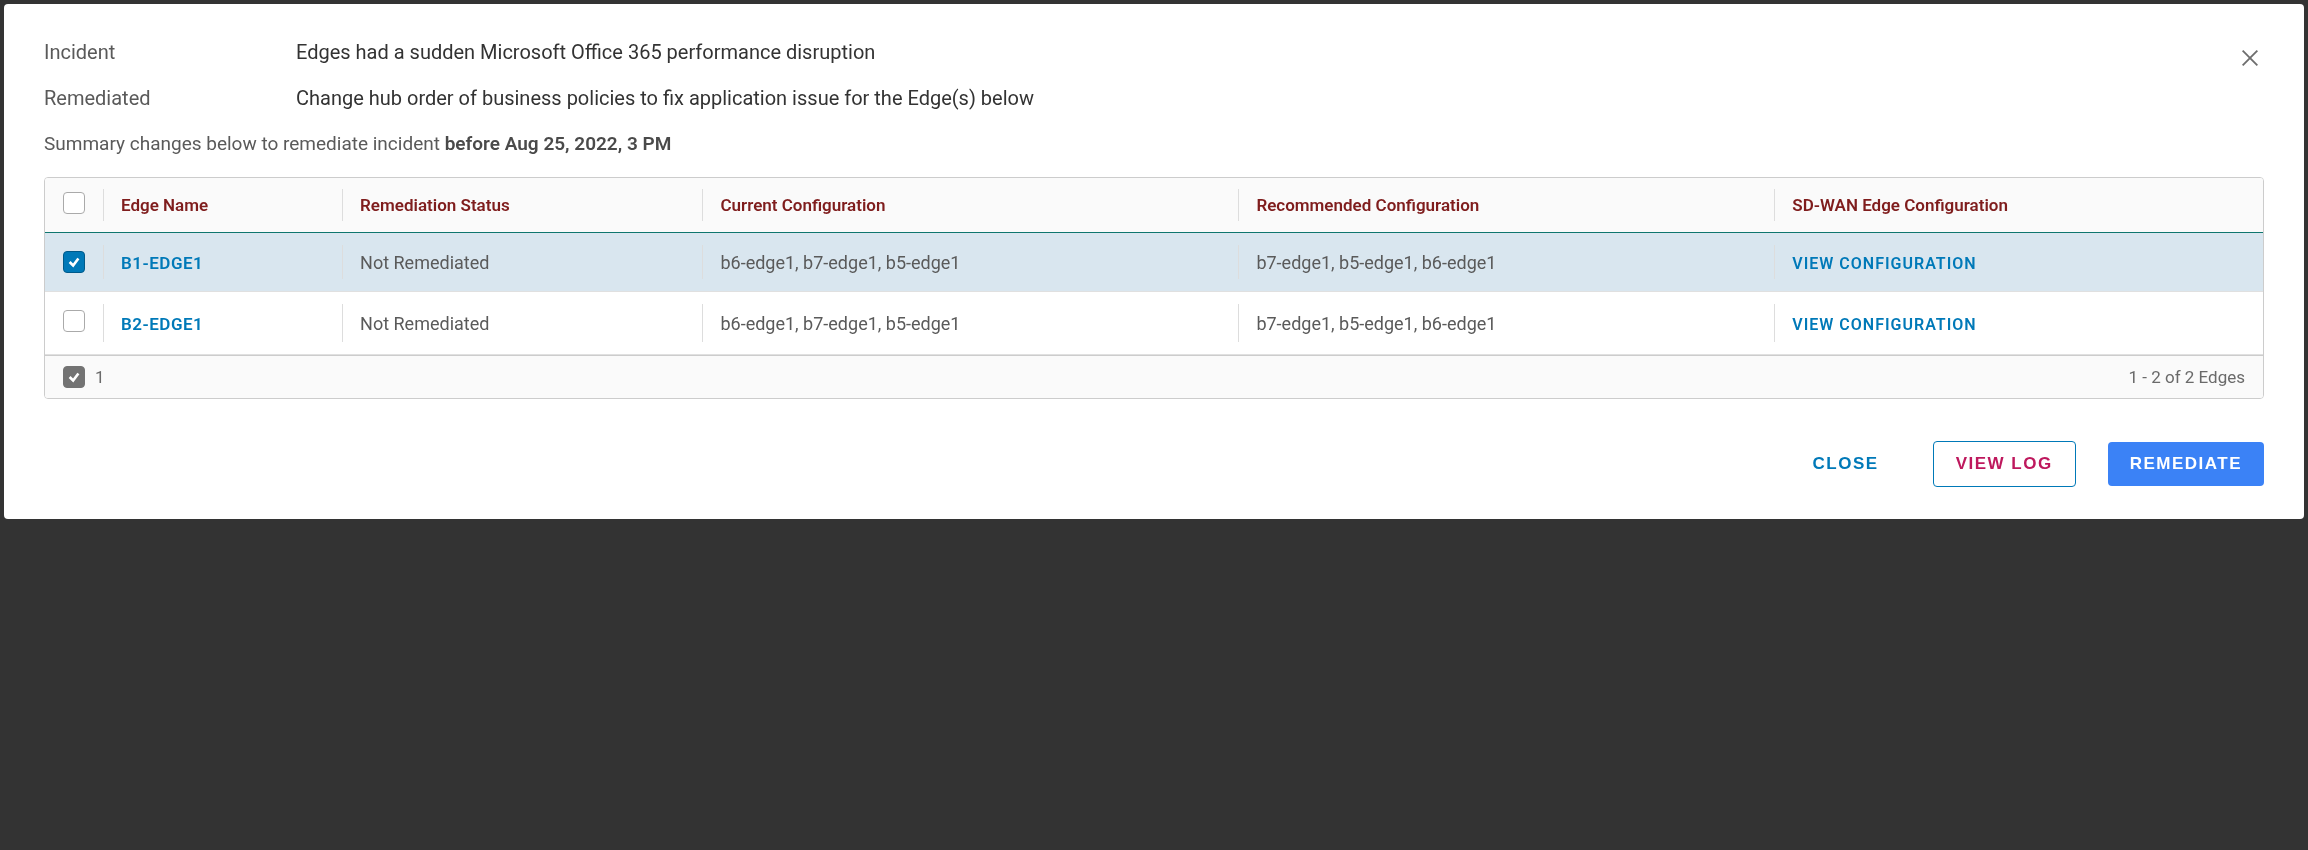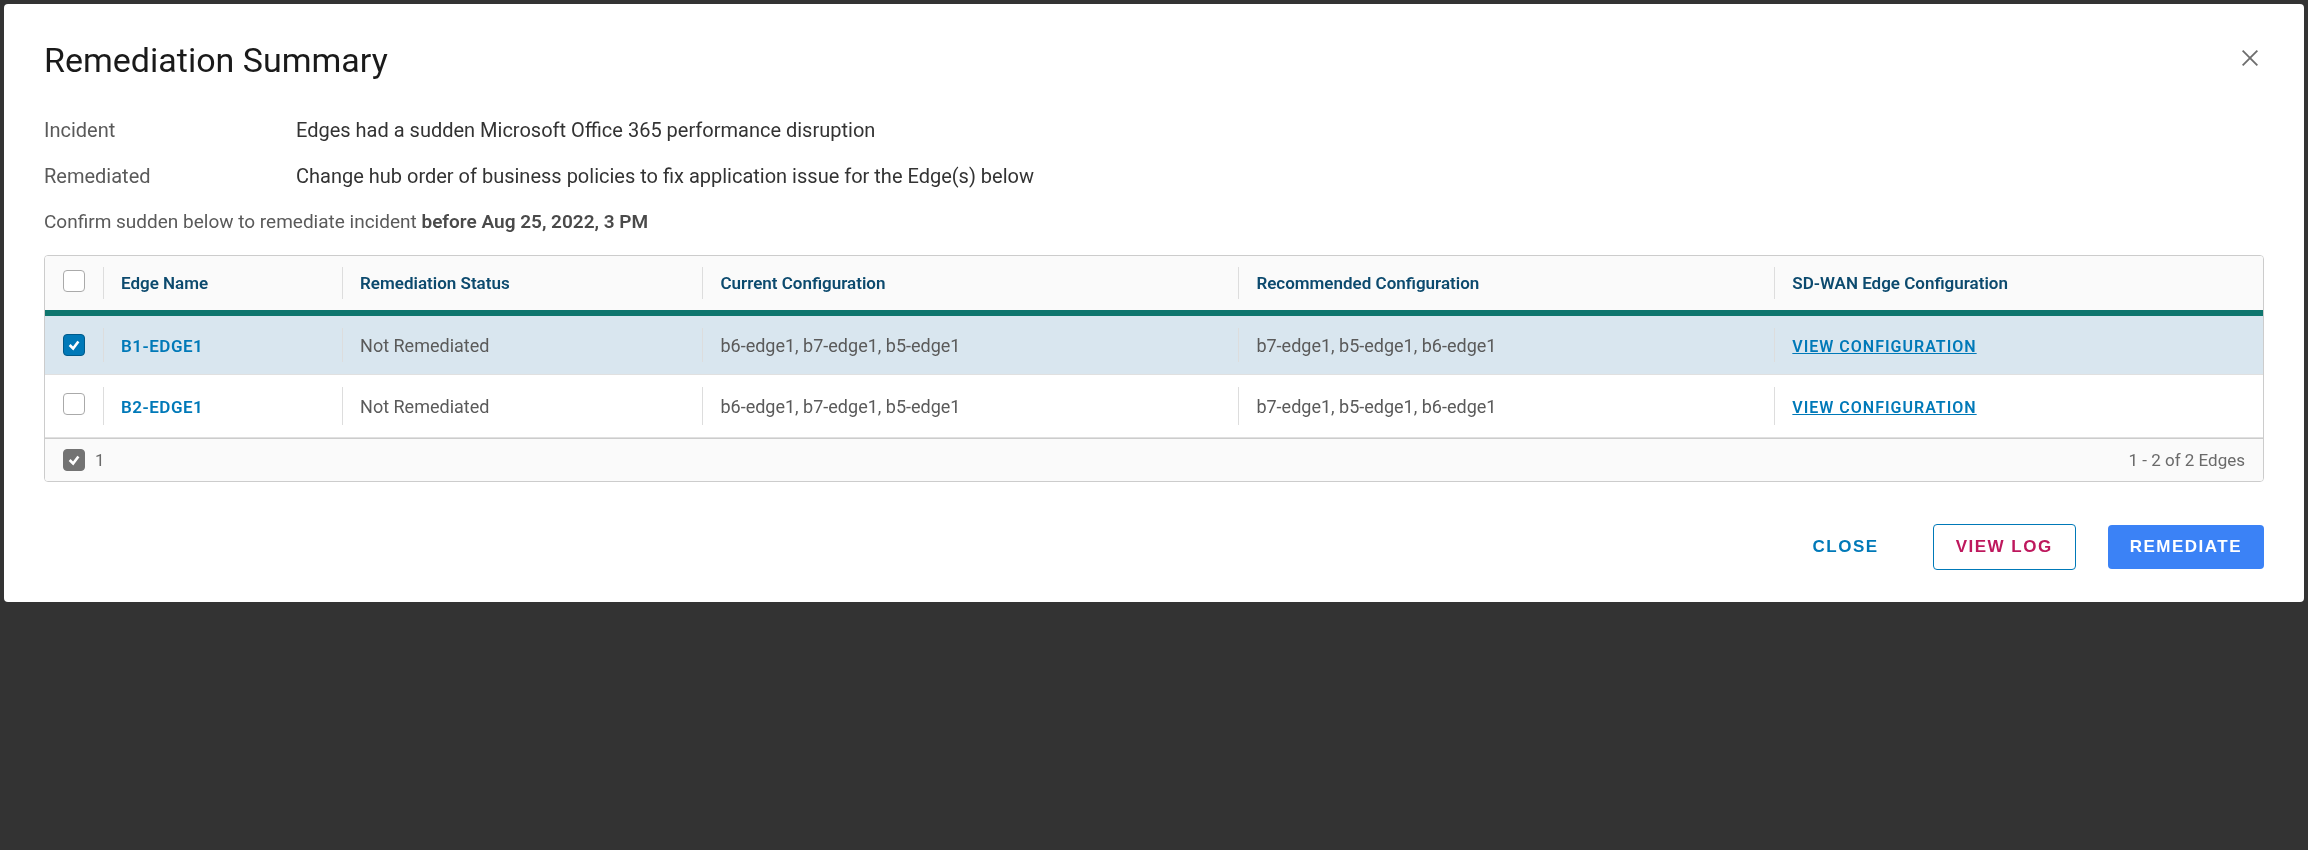--- a/index.html
+++ b/index.html
@@ -71,23 +71,23 @@
       width: 100%;
       border-collapse: collapse;
     }
     thead tr {
       background: #fafafa;
     }
     th {
       text-align: left;
       font-weight: 600;
       font-size: 17px;
-      color: #0c4a6e;
+      color: #7f1d1d;
       padding: 14px 18px;
-      border-bottom: 6px solid #0f766e;
+      border-bottom: 1px solid #0f766e;
       position: relative;
     }
     th:not(:first-child)::before,
     td:not(:first-child)::before {
       content: "";
       position: absolute;
       left: 0;
       top: 20%;
       height: 60%;
       width: 1px;
@@ -147,21 +147,20 @@
       font-size: 17px;
       cursor: pointer;
       text-align: right;
     }
     .view-config {
       color: #0079b8;
       font-weight: 600;
       letter-spacing: 1px;
       font-size: 16px;
       cursor: pointer;
-      text-decoration: underline;
     }
     .table-footer {
       display: flex;
       justify-content: space-between;
       align-items: center;
       padding: 10px 18px;
       background: #fafafa;
       font-size: 17px;
       color: #6a6a6a;
       border-top: 1px solid #ccc;
@@ -197,41 +196,40 @@
     }
     .btn-primary {
       background: #3b82f6;
       color: #fff;
     }
   </style>
 </head>
 <body>
 
 <div class="modal">
-  <h1 class="modal-title">Remediation Summary</h1>
 
   <div class="close-x">
     <svg viewBox="0 0 24 24" fill="none" stroke="currentColor" stroke-width="2">
       <line x1="4" y1="4" x2="20" y2="20"></line>
       <line x1="20" y1="4" x2="4" y2="20"></line>
     </svg>
   </div>
 
   <div class="info-row">
     <div class="info-label">Incident</div>
     <div class="info-value">Edges had a sudden Microsoft Office 365 performance disruption</div>
   </div>
 
   <div class="info-row">
     <div class="info-label">Remediated</div>
     <div class="info-value">Change hub order of business policies to fix application issue for the Edge(s) below</div>
   </div>
 
   <div class="confirm-text">
-    <span>Confirm sudden below to remediate incident </span><span class="confirm-bold">before Aug 25, 2022, 3 PM</span>
+    <span>Summary changes below to remediate incident </span><span class="confirm-bold">before Aug 25, 2022, 3 PM</span>
   </div>
 
   <div class="table-container">
     <table>
       <thead>
         <tr>
           <th class="checkbox-cell">
             <span class="cb">
               
             </span>

